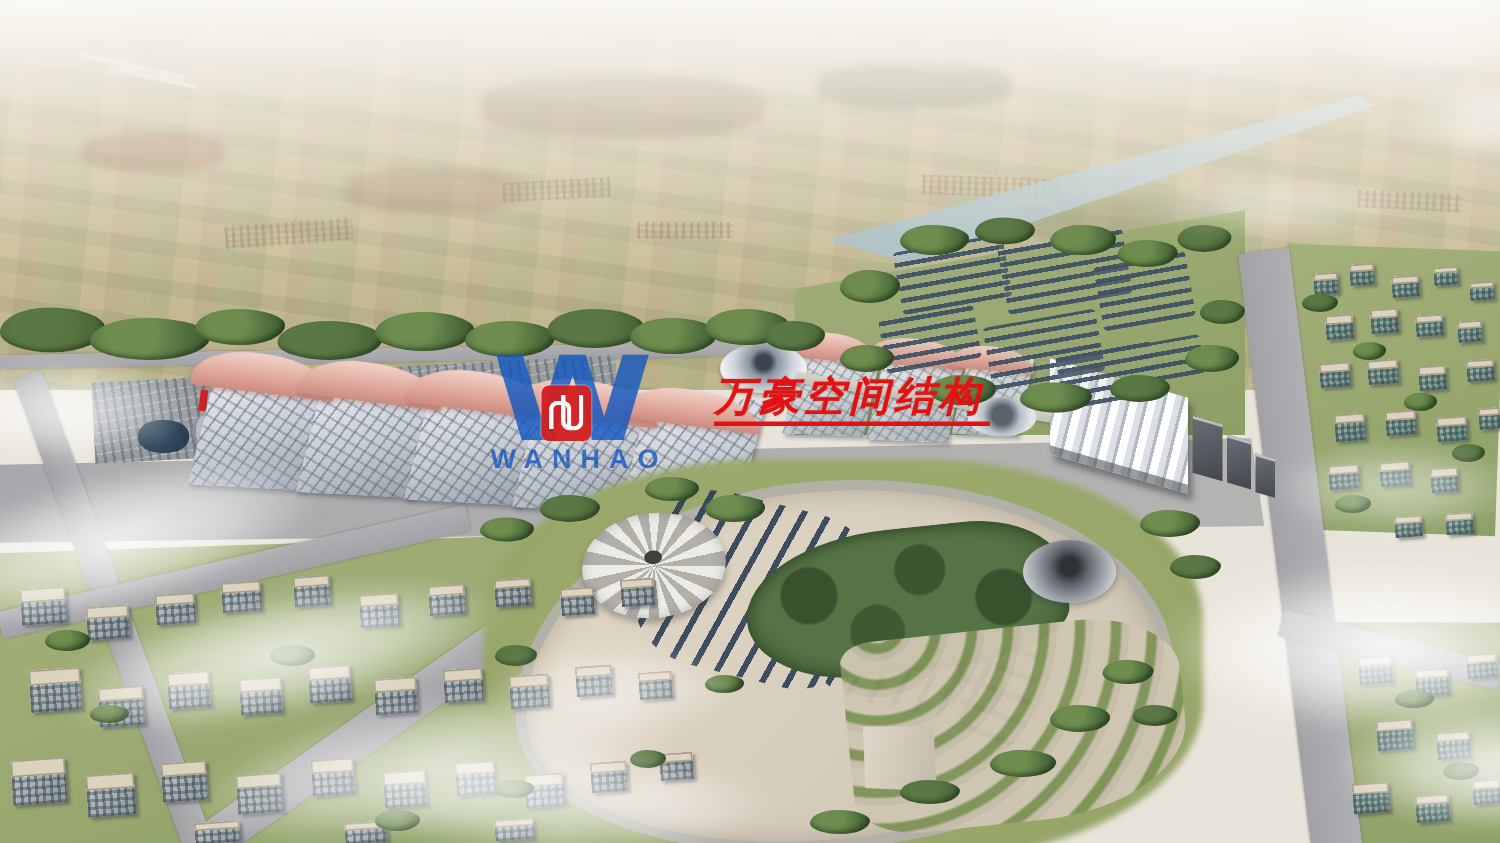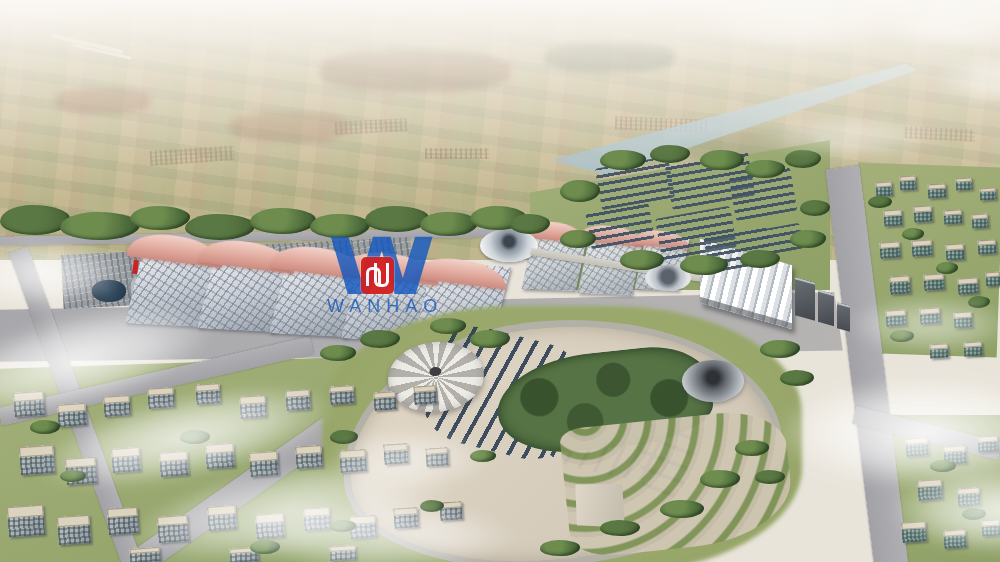--- a/index.html
+++ b/index.html
@@ -127,21 +127,21 @@
 
   
   .wm-w{left:328px;top:228px;font-family:"DejaVu Sans",sans-serif;font-weight:bold;font-size:78px;
     line-height:1;color:rgba(20,88,190,.82);transform:scaleX(1.25);transform-origin:left top;}
   .wm-mark{left:361px;top:257px;width:33px;height:37px;background:#d32020;border-radius:5px;opacity:.95;
     box-shadow:0 0 0 1px rgba(255,255,255,.25);}
   .wm-mark::before{content:"";position:absolute;left:5px;top:10px;width:9px;height:16px;
     border:3px solid #fff;border-bottom:none;border-radius:6px 6px 0 0;}
   .wm-mark::after{content:"";position:absolute;right:5px;top:6px;width:9px;height:21px;
     border:3px solid #fff;border-top:none;border-radius:0 0 6px 6px;}
-  .wm-wanhao{left:327px;top:296px;width:124px;font-weight:normal;font-size:18px;letter-spacing:6px;
+  .wm-wanhao{left:327px;top:296px;width:124px;font-weight:bold;font-size:18px;letter-spacing:6px;
     color:rgba(20,88,190,.8);font-family:"Liberation Sans",sans-serif;}
   .wm-cn{left:476px;top:251px;font-weight:bold;font-style:italic;font-size:27px;letter-spacing:3px;
     color:#e01212;border-bottom:3px solid #e01212;padding:0 4px 2px 0;line-height:1.05;
     font-family:"DejaVu Sans",sans-serif;text-shadow:0 0 1px rgba(224,18,18,.6);}
   .wm-url{left:446px;top:288px;font-family:"Liberation Mono",monospace;font-weight:bold;font-size:25px;
     letter-spacing:0px;color:#e01212;text-shadow:0 0 1px rgba(224,18,18,.5);}
 </style>
 </head>
 <body>
 
@@ -359,13 +359,14 @@
   <div class="cloud" style="left:325px;top:428px;width:165px;height:62px;opacity:.55;"></div>
   <div class="cloud" style="left:775px;top:375px;width:300px;height:115px;opacity:.95;"></div>
   <div class="cloud" style="left:890px;top:465px;width:220px;height:90px;opacity:.85;"></div>
   <div class="cloud" style="left:845px;top:295px;width:170px;height:60px;opacity:.5;"></div>
 
   <div class="haze-top"></div>
 
   <div class="wm-w">W</div>
   <div class="wm-mark"></div>
   <div class="wm-wanhao">WANHAO</div>
+  <div class="wm-cn">万豪空间结构</div>
 </div>
 
 </body></html>

